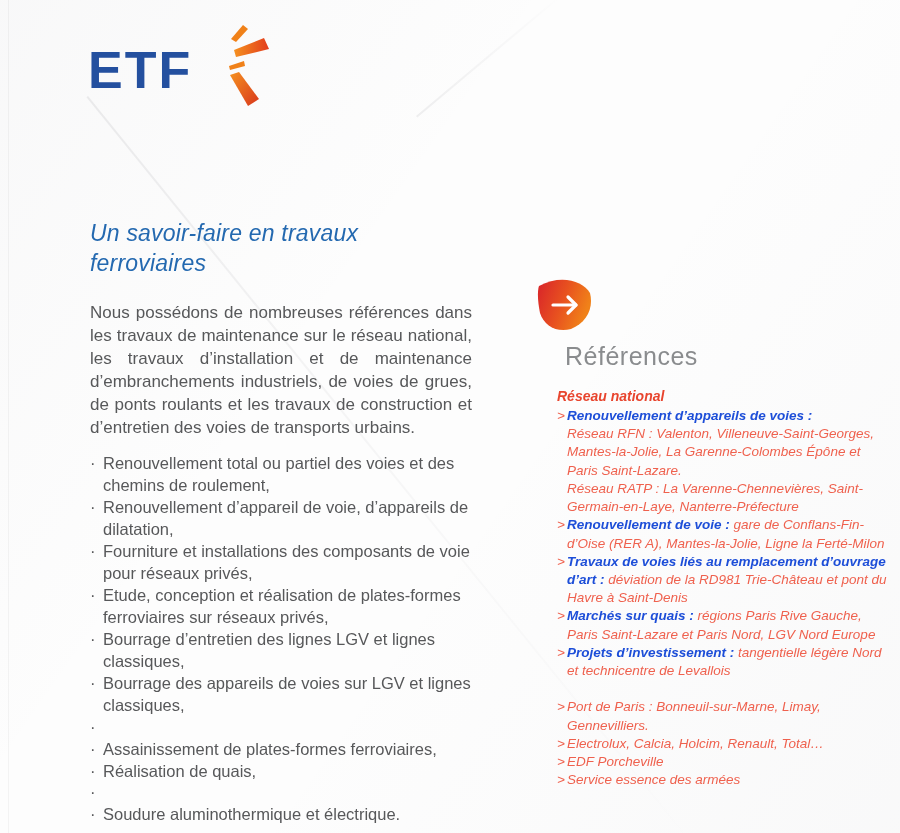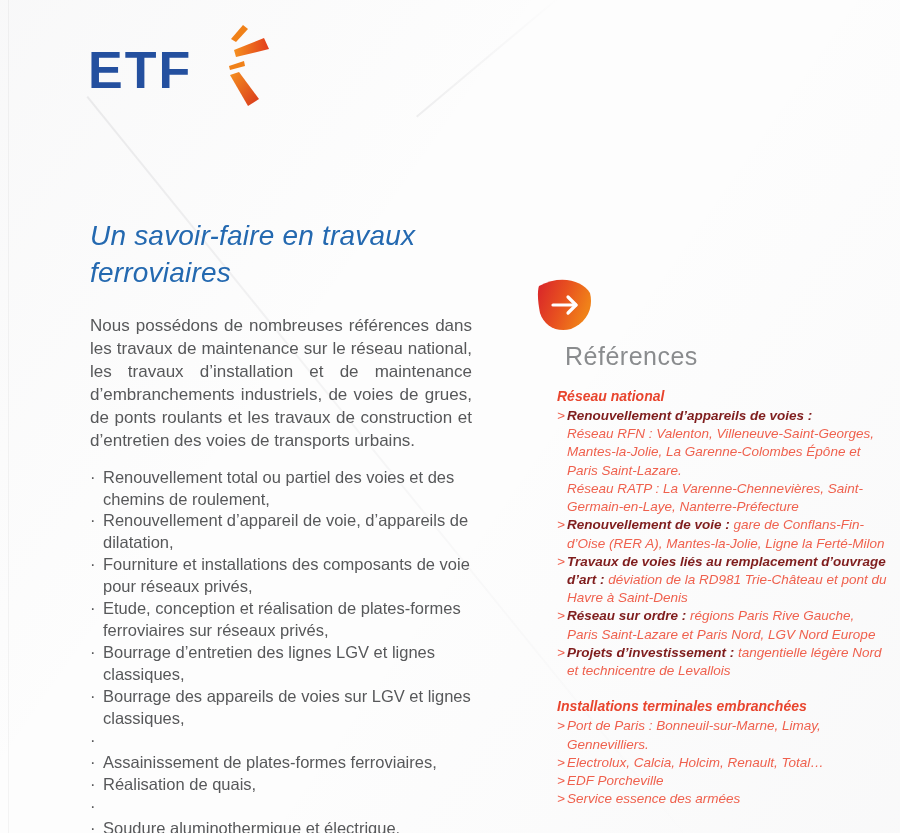--- a/index.html
+++ b/index.html
@@ -34,21 +34,21 @@
   .logo-text{
     font-size:52px;font-weight:bold;color:#24509f;letter-spacing:2px;
     line-height:1;margin-top:20px;
   }
   .logo-rays{margin-left:8px;}
 
   
   .left-col{position:absolute;left:90px;top:218px;width:382px;}
   .page-title{
     margin:0 0 22px 0;
-    font-size:28px;font-weight:normal;font-style:italic;
+    font-size:23px;font-weight:normal;font-style:italic;
     color:#2469b0;line-height:1.32;letter-spacing:0.2px;
   }
   .intro{
     margin:0 0 14px 0;
     font-size:17px;color:#57585a;line-height:1.36;
     text-align:justify;
   }
   .services{list-style:none;margin:0;padding:0;}
   .services li{
     display:flex;align-items:flex-start;
@@ -67,21 +67,21 @@
   .ref-section h3{
     margin:17px 0 3px 0;
     font-size:14px;font-weight:bold;font-style:italic;color:#e8452e;
   }
   .ref-item{
     display:flex;align-items:flex-start;
     font-size:13.5px;font-style:italic;color:#ef614e;line-height:1.35;
   }
   .ref-item .marker{flex:0 0 10px;width:10px;}
   .ref-item .ref-body{flex:1;}
-  .ref-item .lead{font-weight:bold;color:#7f1d1d;}
+  .ref-item .lead{font-weight:bold;color:#1d4ed8;}
   .ref-item .subline{display:block;}
 </style>
 </head>
 <body>
 
 <div class="page">
 
   <div class="fold fold-shade"></div>
   <div class="fold fold-a"></div>
   <div class="fold fold-b"></div>
@@ -186,29 +186,28 @@
           <div class="ref-item">
             <span class="marker">&gt;</span>
             <span class="ref-body"><span class="lead">Renouvellement de voie :</span> gare de Conflans-Fin-d’Oise (RER A), Mantes-la-Jolie, Ligne la Ferté-Milon</span>
           </div>
           <div class="ref-item">
             <span class="marker">&gt;</span>
             <span class="ref-body"><span class="lead">Travaux de voies liés au remplacement d’ouvrage d’art :</span> déviation de la RD981 Trie-Château et pont du Havre à Saint-Denis</span>
           </div>
           <div class="ref-item">
             <span class="marker">&gt;</span>
-            <span class="ref-body"><span class="lead">Réseau sur ordre :</span> régions Paris Rive Gauche, Paris Saint-Lazare et Paris Nord, LGV Nord Europe</span>
+            <span class="ref-body"><span class="lead">Marchés sur quais :</span> régions Paris Rive Gauche, Paris Saint-Lazare et Paris Nord, LGV Nord Europe</span>
           </div>
           <div class="ref-item">
             <span class="marker">&gt;</span>
             <span class="ref-body"><span class="lead">Projets d’investissement :</span> tangentielle légère Nord et technicentre de Levallois</span>
           </div>
         </section>
         <section class="ref-section">
-          <h3>Installations terminales embranchées</h3>
           <div class="ref-item">
             <span class="marker">&gt;</span>
             <span class="ref-body">Port de Paris : Bonneuil-sur-Marne, Limay, Gennevilliers.</span>
           </div>
           <div class="ref-item">
             <span class="marker">&gt;</span>
             <span class="ref-body">Electrolux, Calcia, Holcim, Renault, Total…</span>
           </div>
           <div class="ref-item">
             <span class="marker">&gt;</span>

